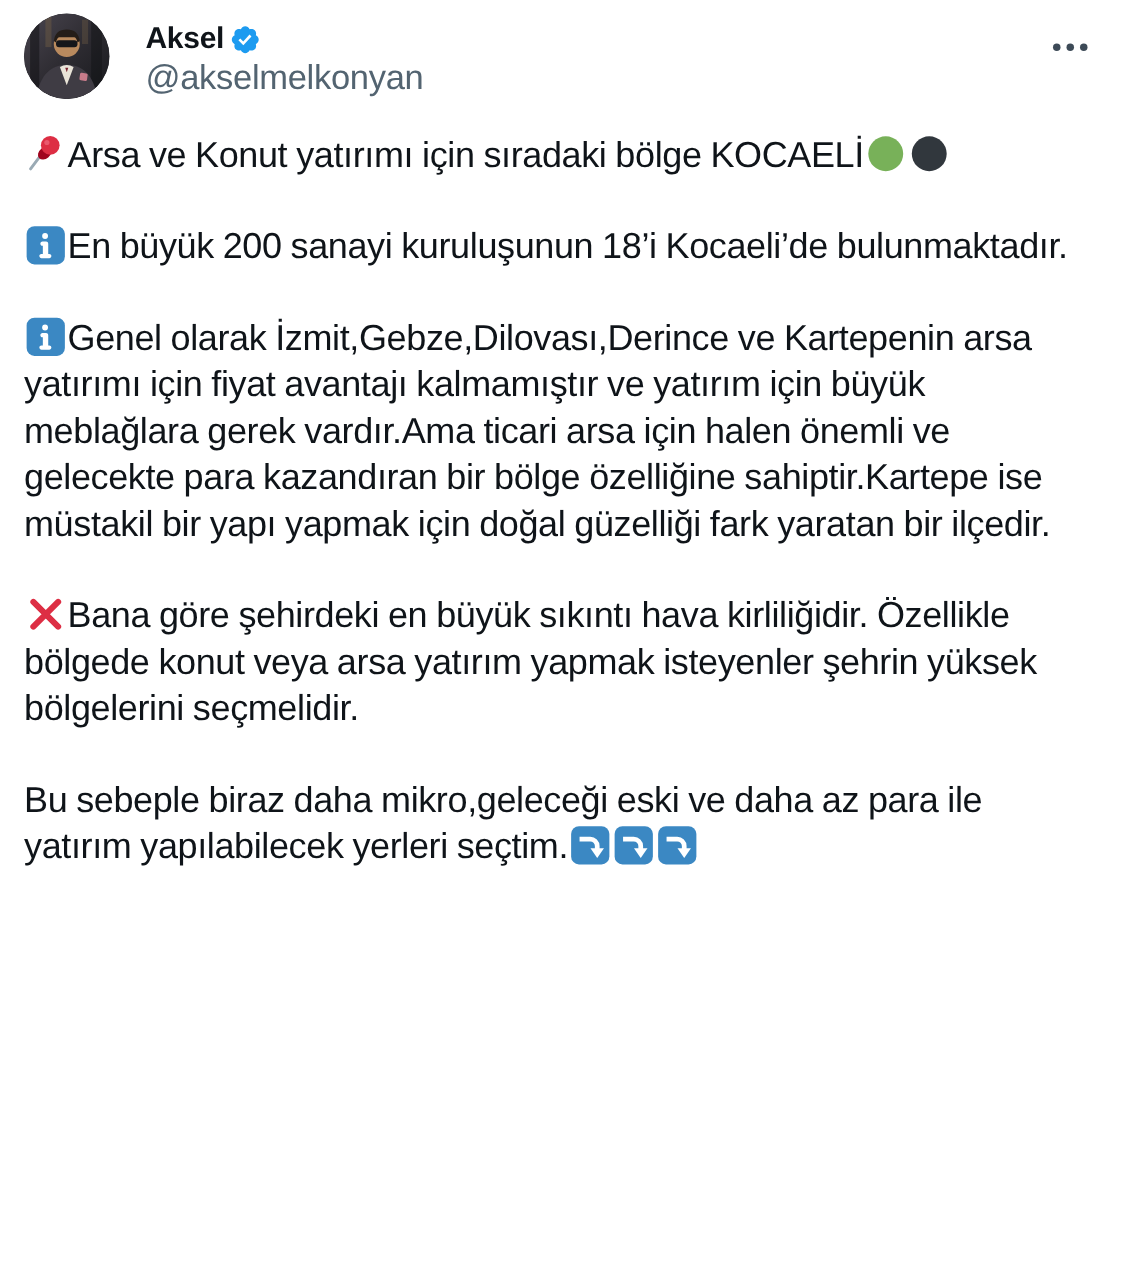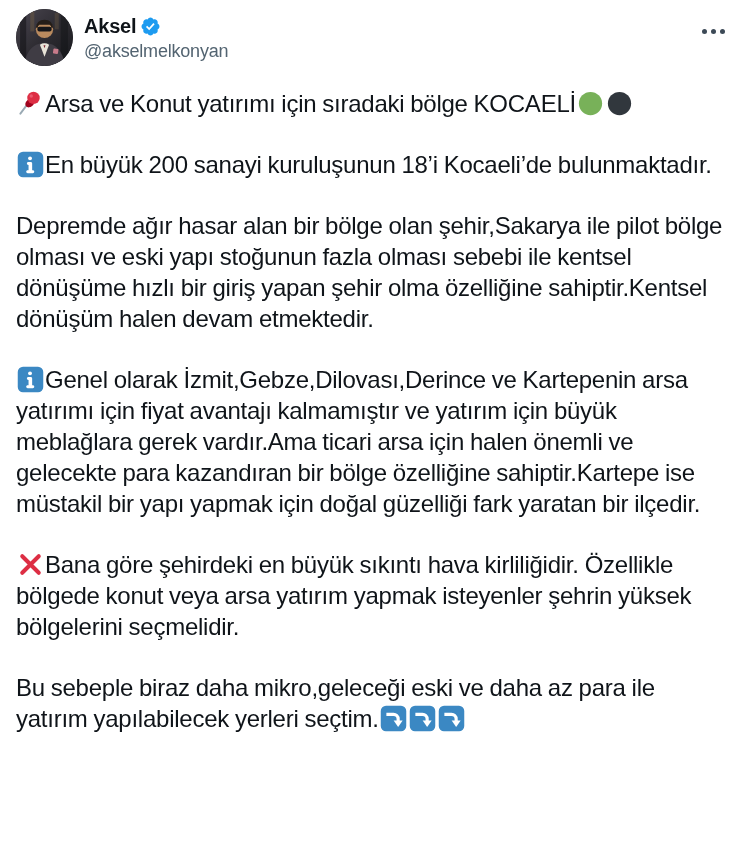--- a/index.html
+++ b/index.html
@@ -7,36 +7,36 @@
   body {
     width: 749px;
     height: 844px;
     overflow: hidden;
     font-family: "Liberation Sans", "DejaVu Sans", sans-serif;
     color: #0f1419;
   }
   .tweet { padding: 9px 20px 0 16px; }
 
   
-  .header { display: flex; align-items: flex-start; }
+  .header { display: flex; align-items: flex-start; gap: 13px; }
   .avatar {
     width: 57px; height: 57px; border-radius: 50%;
     overflow: hidden; flex: 0 0 auto; cursor: pointer;
     background: #26262c;
   }
   .avatar svg { display: block; width: 100%; height: 100%; }
   .id-block { margin-left: 11px; padding-top: 5px; min-width: 0; }
   .name-row { display: flex; align-items: center; gap: 4px; }
   .display-name {
     font-weight: 700; font-size: 20px; line-height: 24px;
     color: #0f1419; letter-spacing: -0.2px; cursor: pointer;
   }
   .verified { width: 21px; height: 21px; margin-top: 1px; cursor: pointer; }
   .handle {
-    font-size: 18px; line-height: 24px; color: #536471;
+    font-size: 23px; line-height: 24px; color: #536471;
     letter-spacing: -0.2px; margin-top: 1px; cursor: pointer;
   }
   .spacer { flex: 1 1 auto; }
   .more-btn {
     margin-top: 16px; display: flex; gap: 4px; align-items: center;
     padding: 4px; border-radius: 14px; cursor: pointer;
   }
   .more-btn i {
     width: 5px; height: 5px; border-radius: 50%;
     background: #3d4a57; display: block;
@@ -149,21 +149,20 @@
             <use href="#sym-green-circle"></use>
           </svg></span><span class="emo"><svg>
             <use href="#sym-black-circle"></use>
           </svg></span></p>
 
 
     <p><span class="emo"><svg>
             <use href="#sym-info"></use>
           </svg></span><span>En büyük 200 sanayi kuruluşunun 18’i Kocaeli’de bulunmaktadır.</span></p>
 
-    <p><span>Depremde ağır hasar alan bir bölge olan şehir,Sakarya ile pilot bölge olması ve eski yapı stoğunun fazla olması sebebi ile kentsel dönüşüme hızlı bir giriş yapan şehir olma özelliğine sahiptir.Kentsel dönüşüm halen devam etmektedir.</span></p>
 
     <p><span class="emo"><svg>
             <use href="#sym-info"></use>
           </svg></span><span>Genel olarak İzmit,Gebze,Dilovası,Derince ve Kartepenin arsa yatırımı için fiyat avantajı kalmamıştır ve yatırım için büyük meblağlara gerek vardır.Ama ticari arsa için halen önemli ve gelecekte para kazandıran bir bölge özelliğine sahiptir.Kartepe ise müstakil bir yapı yapmak için doğal güzelliği fark yaratan bir ilçedir.</span></p>
 
     <p><span class="emo"><svg>
             <use href="#sym-cross"></use>
           </svg></span><span>Bana göre şehirdeki en büyük sıkıntı hava kirliliğidir. Özellikle bölgede konut veya arsa yatırım yapmak isteyenler şehrin yüksek bölgelerini seçmelidir.</span></p>
 
     <p><span>Bu sebeple biraz daha mikro,geleceği eski ve daha az para ile yatırım yapılabilecek yerleri seçtim.</span><span class="emo"><svg>

